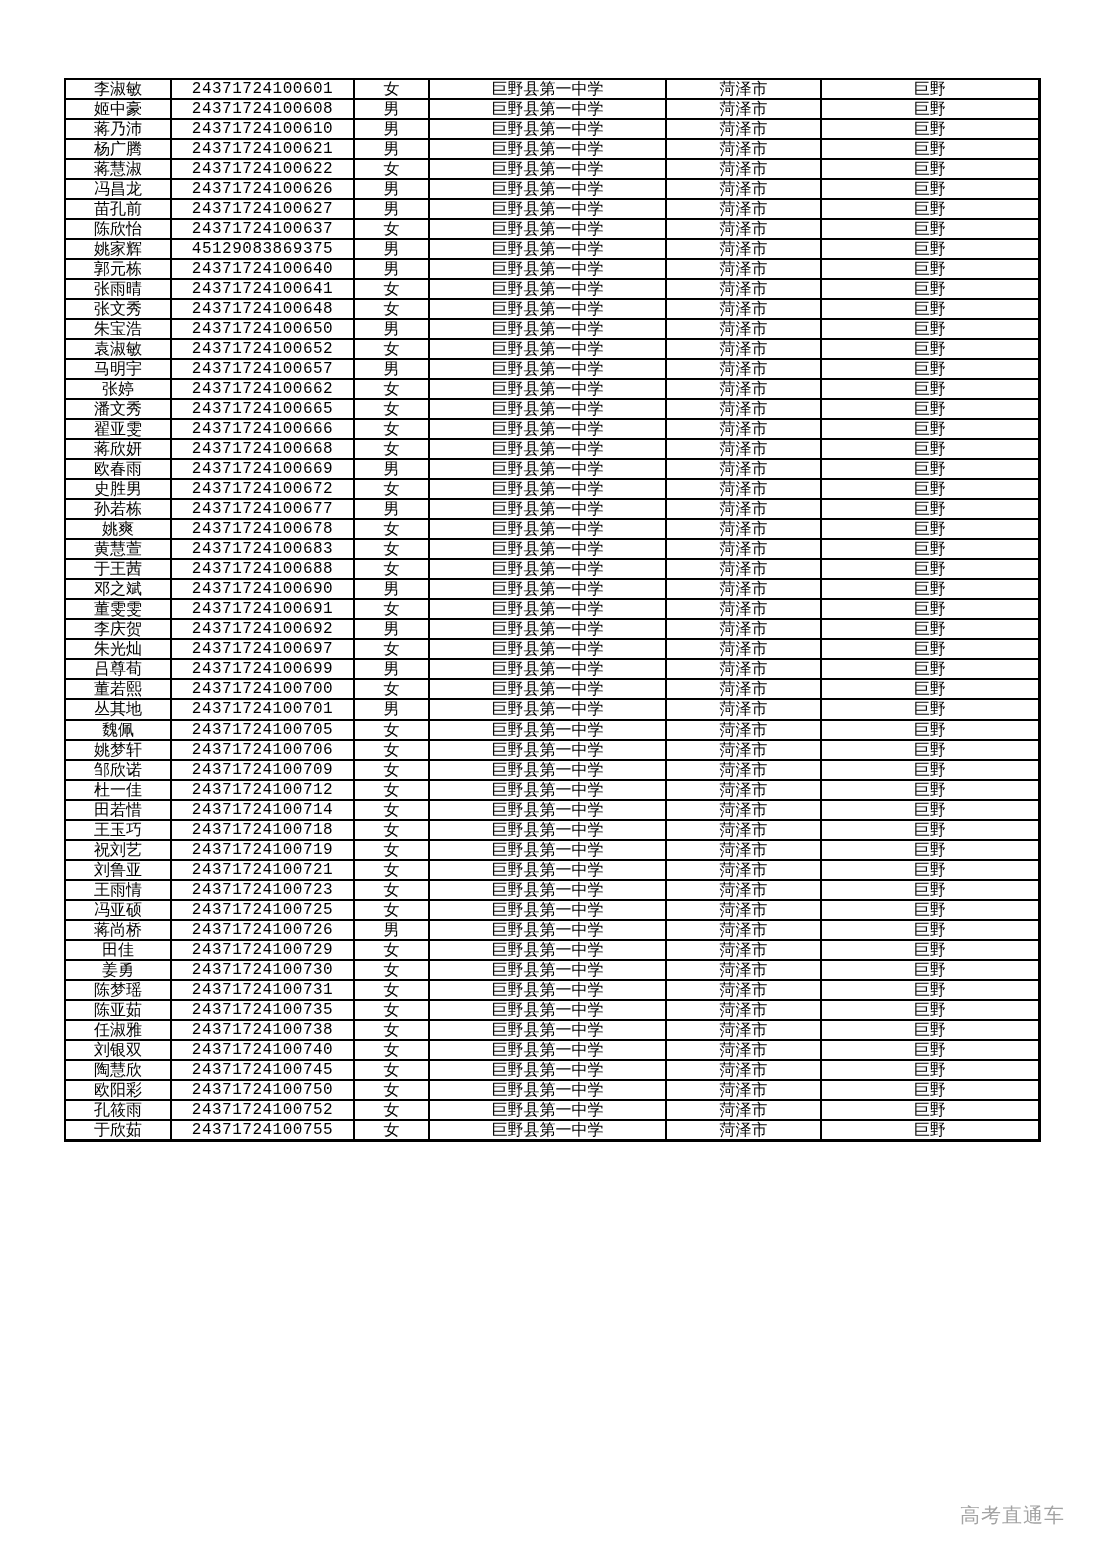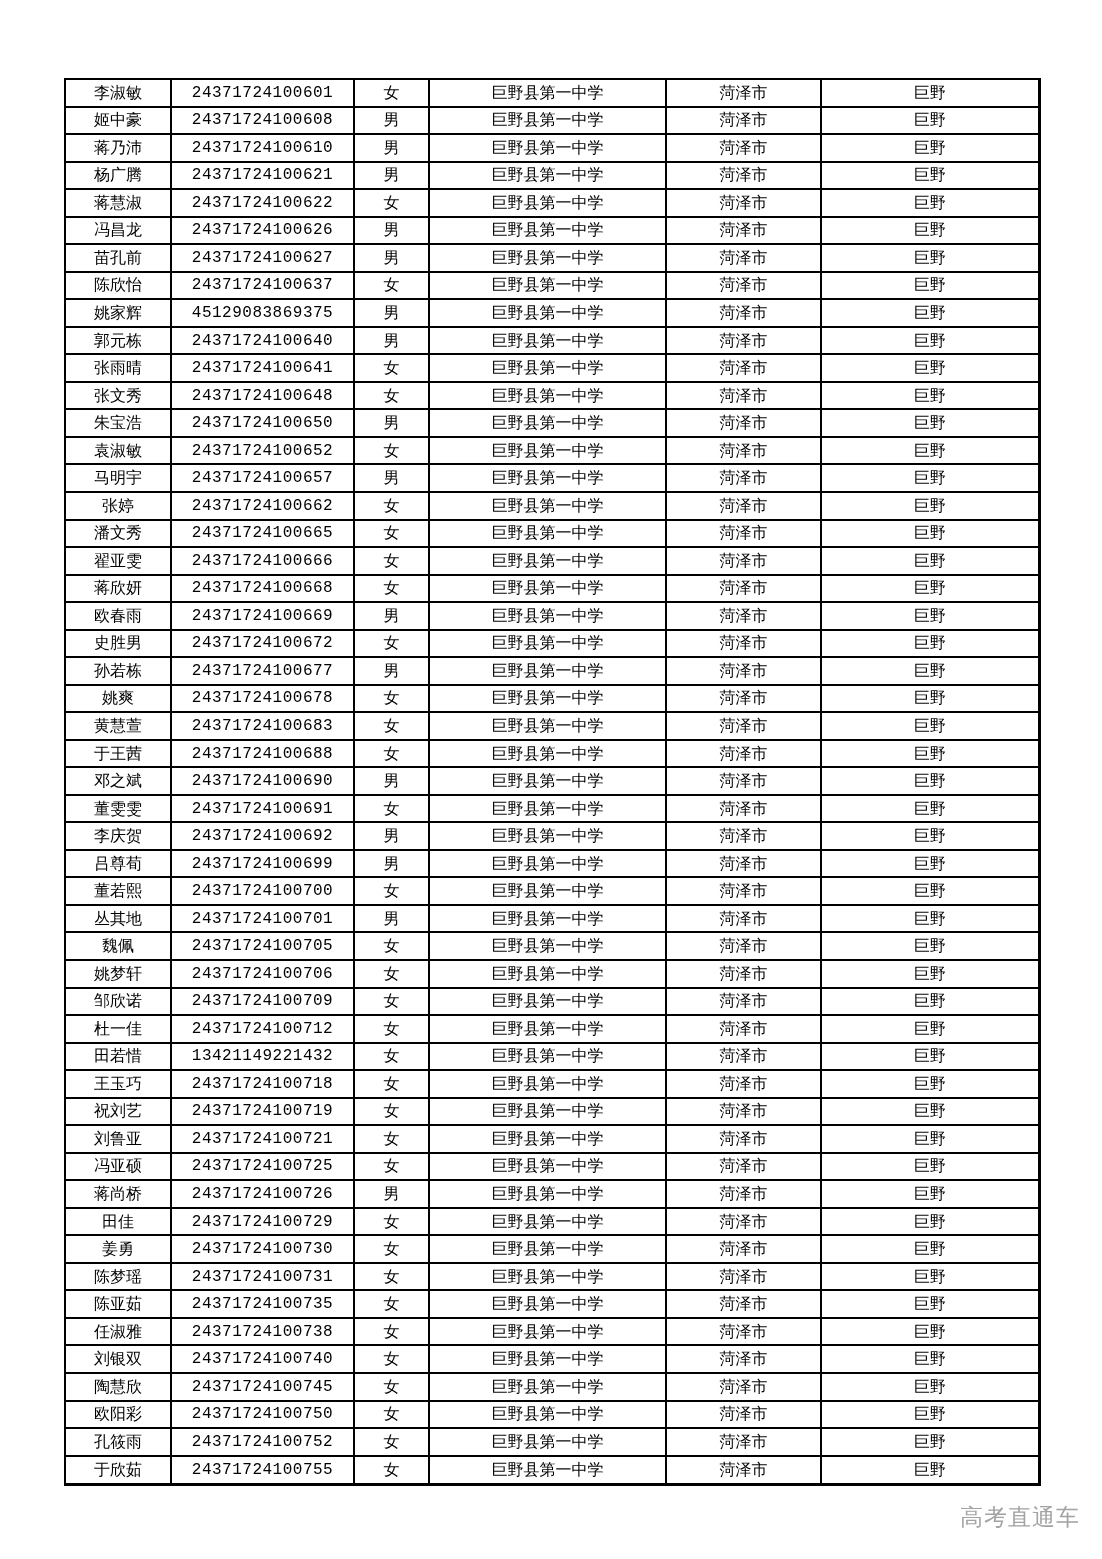--- a/index.html
+++ b/index.html
@@ -20,21 +20,21 @@
     left: 0; top: 0;
     width: 1102px;
     height: 1559px;
     background: #ffffff;
   }
   table.roster {
     position: absolute;
     left: 64px;
     top: 78px;
     width: 974px;
-    height: 1408px;
+    height: 1064px;
     border-collapse: collapse;
     table-layout: fixed;
   }
   table.roster, table.roster td {
     border: 2px solid #000000;
   }
   table.roster {
     border-width: 2px 3px 3px 2px;
   }
   table.roster td {
@@ -53,21 +53,21 @@
   col.c-city   { width: 155px; }
   col.c-county { width: 218px; }
   td.cell-examid {
     font-family: Liberation Mono, monospace;
     letter-spacing: 0.5px;
   }
   .footer-brand {
     position: absolute;
     left: 960px;
     top: 1502px;
-    font-size: 23px;
+    font-size: 20px;
     letter-spacing: 1px;
     color: #a3a3a3;
     font-family: Liberation Mono, monospace;
   }
 </style>
 </head>
 <body>
 
 <div class="sheet">
 
@@ -299,20 +299,28 @@
         </tr>
         <tr>
           <td class="cell-name">李庆贺</td>
           <td class="cell-examid">24371724100692</td>
           <td class="cell-gender">男</td>
           <td class="cell-school">巨野县第一中学</td>
           <td class="cell-city">菏泽市</td>
           <td class="cell-county">巨野</td>
         </tr>
         <tr>
+          <td class="cell-name">朱光灿</td>
+          <td class="cell-examid">24371724100697</td>
+          <td class="cell-gender">女</td>
+          <td class="cell-school">巨野县第一中学</td>
+          <td class="cell-city">菏泽市</td>
+          <td class="cell-county">巨野</td>
+        </tr>
+        <tr>
           <td class="cell-name">吕尊荀</td>
           <td class="cell-examid">24371724100699</td>
           <td class="cell-gender">男</td>
           <td class="cell-school">巨野县第一中学</td>
           <td class="cell-city">菏泽市</td>
           <td class="cell-county">巨野</td>
         </tr>
         <tr>
           <td class="cell-name">董若熙</td>
           <td class="cell-examid">24371724100700</td>
@@ -356,21 +364,21 @@
         <tr>
           <td class="cell-name">杜一佳</td>
           <td class="cell-examid">24371724100712</td>
           <td class="cell-gender">女</td>
           <td class="cell-school">巨野县第一中学</td>
           <td class="cell-city">菏泽市</td>
           <td class="cell-county">巨野</td>
         </tr>
         <tr>
           <td class="cell-name">田若惜</td>
-          <td class="cell-examid">13421149221432</td>
+          <td class="cell-examid">24371724100714</td>
           <td class="cell-gender">女</td>
           <td class="cell-school">巨野县第一中学</td>
           <td class="cell-city">菏泽市</td>
           <td class="cell-county">巨野</td>
         </tr>
         <tr>
           <td class="cell-name">王玉巧</td>
           <td class="cell-examid">24371724100718</td>
           <td class="cell-gender">女</td>
           <td class="cell-school">巨野县第一中学</td>
@@ -381,20 +389,28 @@
           <td class="cell-name">祝刘艺</td>
           <td class="cell-examid">24371724100719</td>
           <td class="cell-gender">女</td>
           <td class="cell-school">巨野县第一中学</td>
           <td class="cell-city">菏泽市</td>
           <td class="cell-county">巨野</td>
         </tr>
         <tr>
           <td class="cell-name">刘鲁亚</td>
           <td class="cell-examid">24371724100721</td>
+          <td class="cell-gender">女</td>
+          <td class="cell-school">巨野县第一中学</td>
+          <td class="cell-city">菏泽市</td>
+          <td class="cell-county">巨野</td>
+        </tr>
+        <tr>
+          <td class="cell-name">王雨情</td>
+          <td class="cell-examid">24371724100723</td>
           <td class="cell-gender">女</td>
           <td class="cell-school">巨野县第一中学</td>
           <td class="cell-city">菏泽市</td>
           <td class="cell-county">巨野</td>
         </tr>
         <tr>
           <td class="cell-name">冯亚硕</td>
           <td class="cell-examid">24371724100725</td>
           <td class="cell-gender">女</td>
           <td class="cell-school">巨野县第一中学</td>

